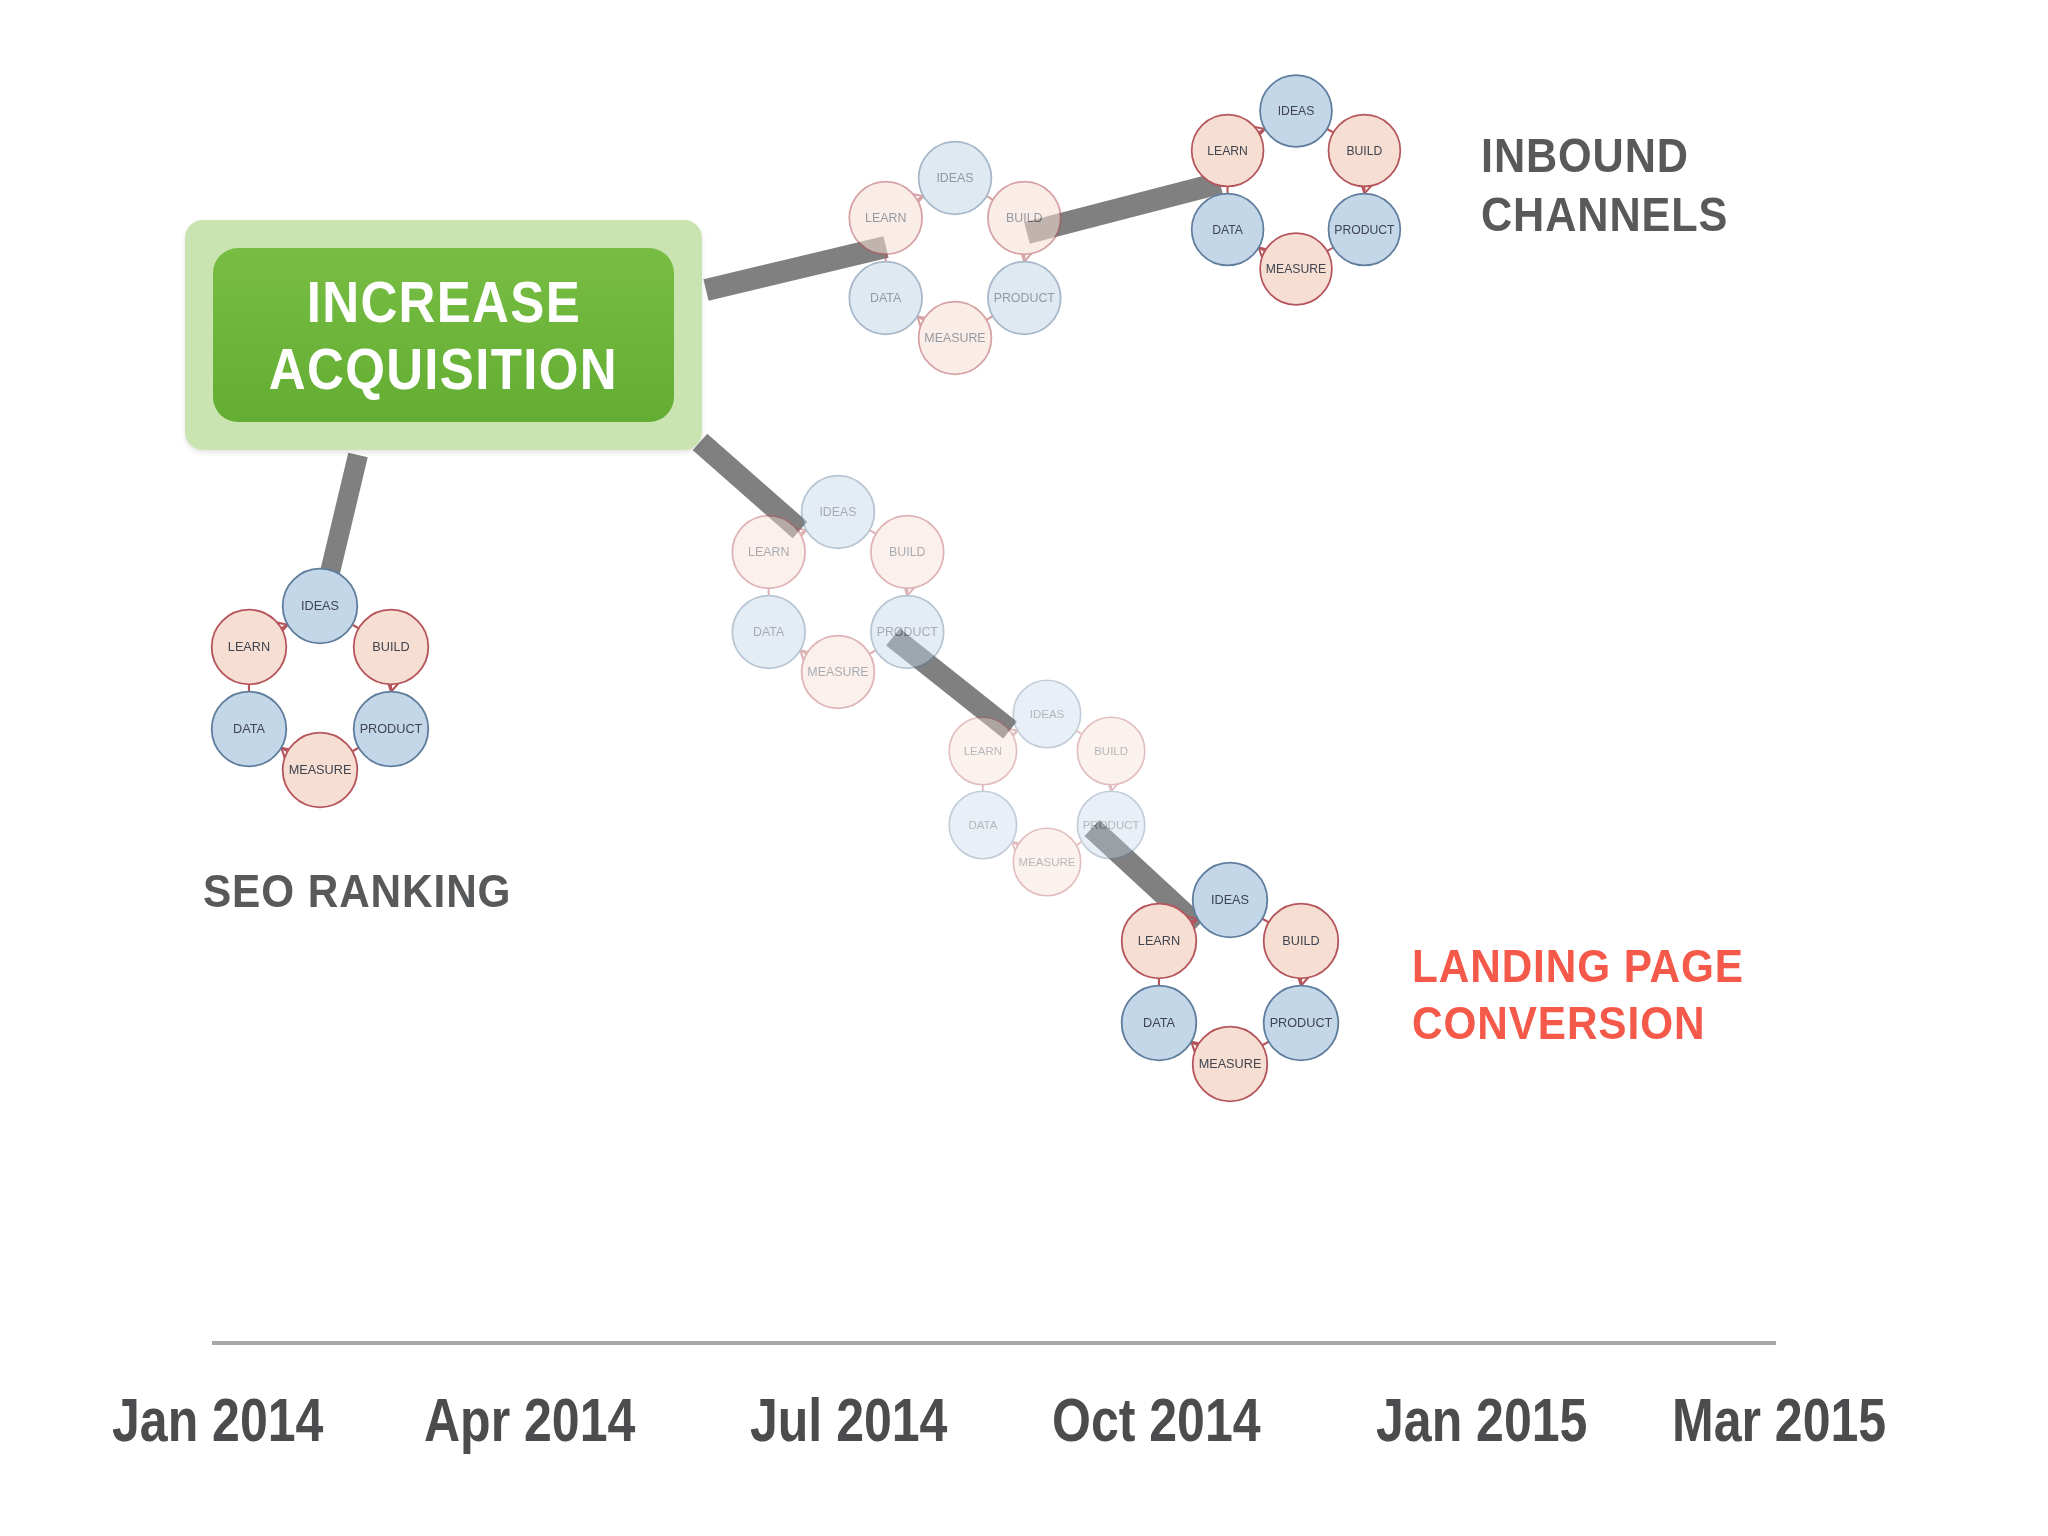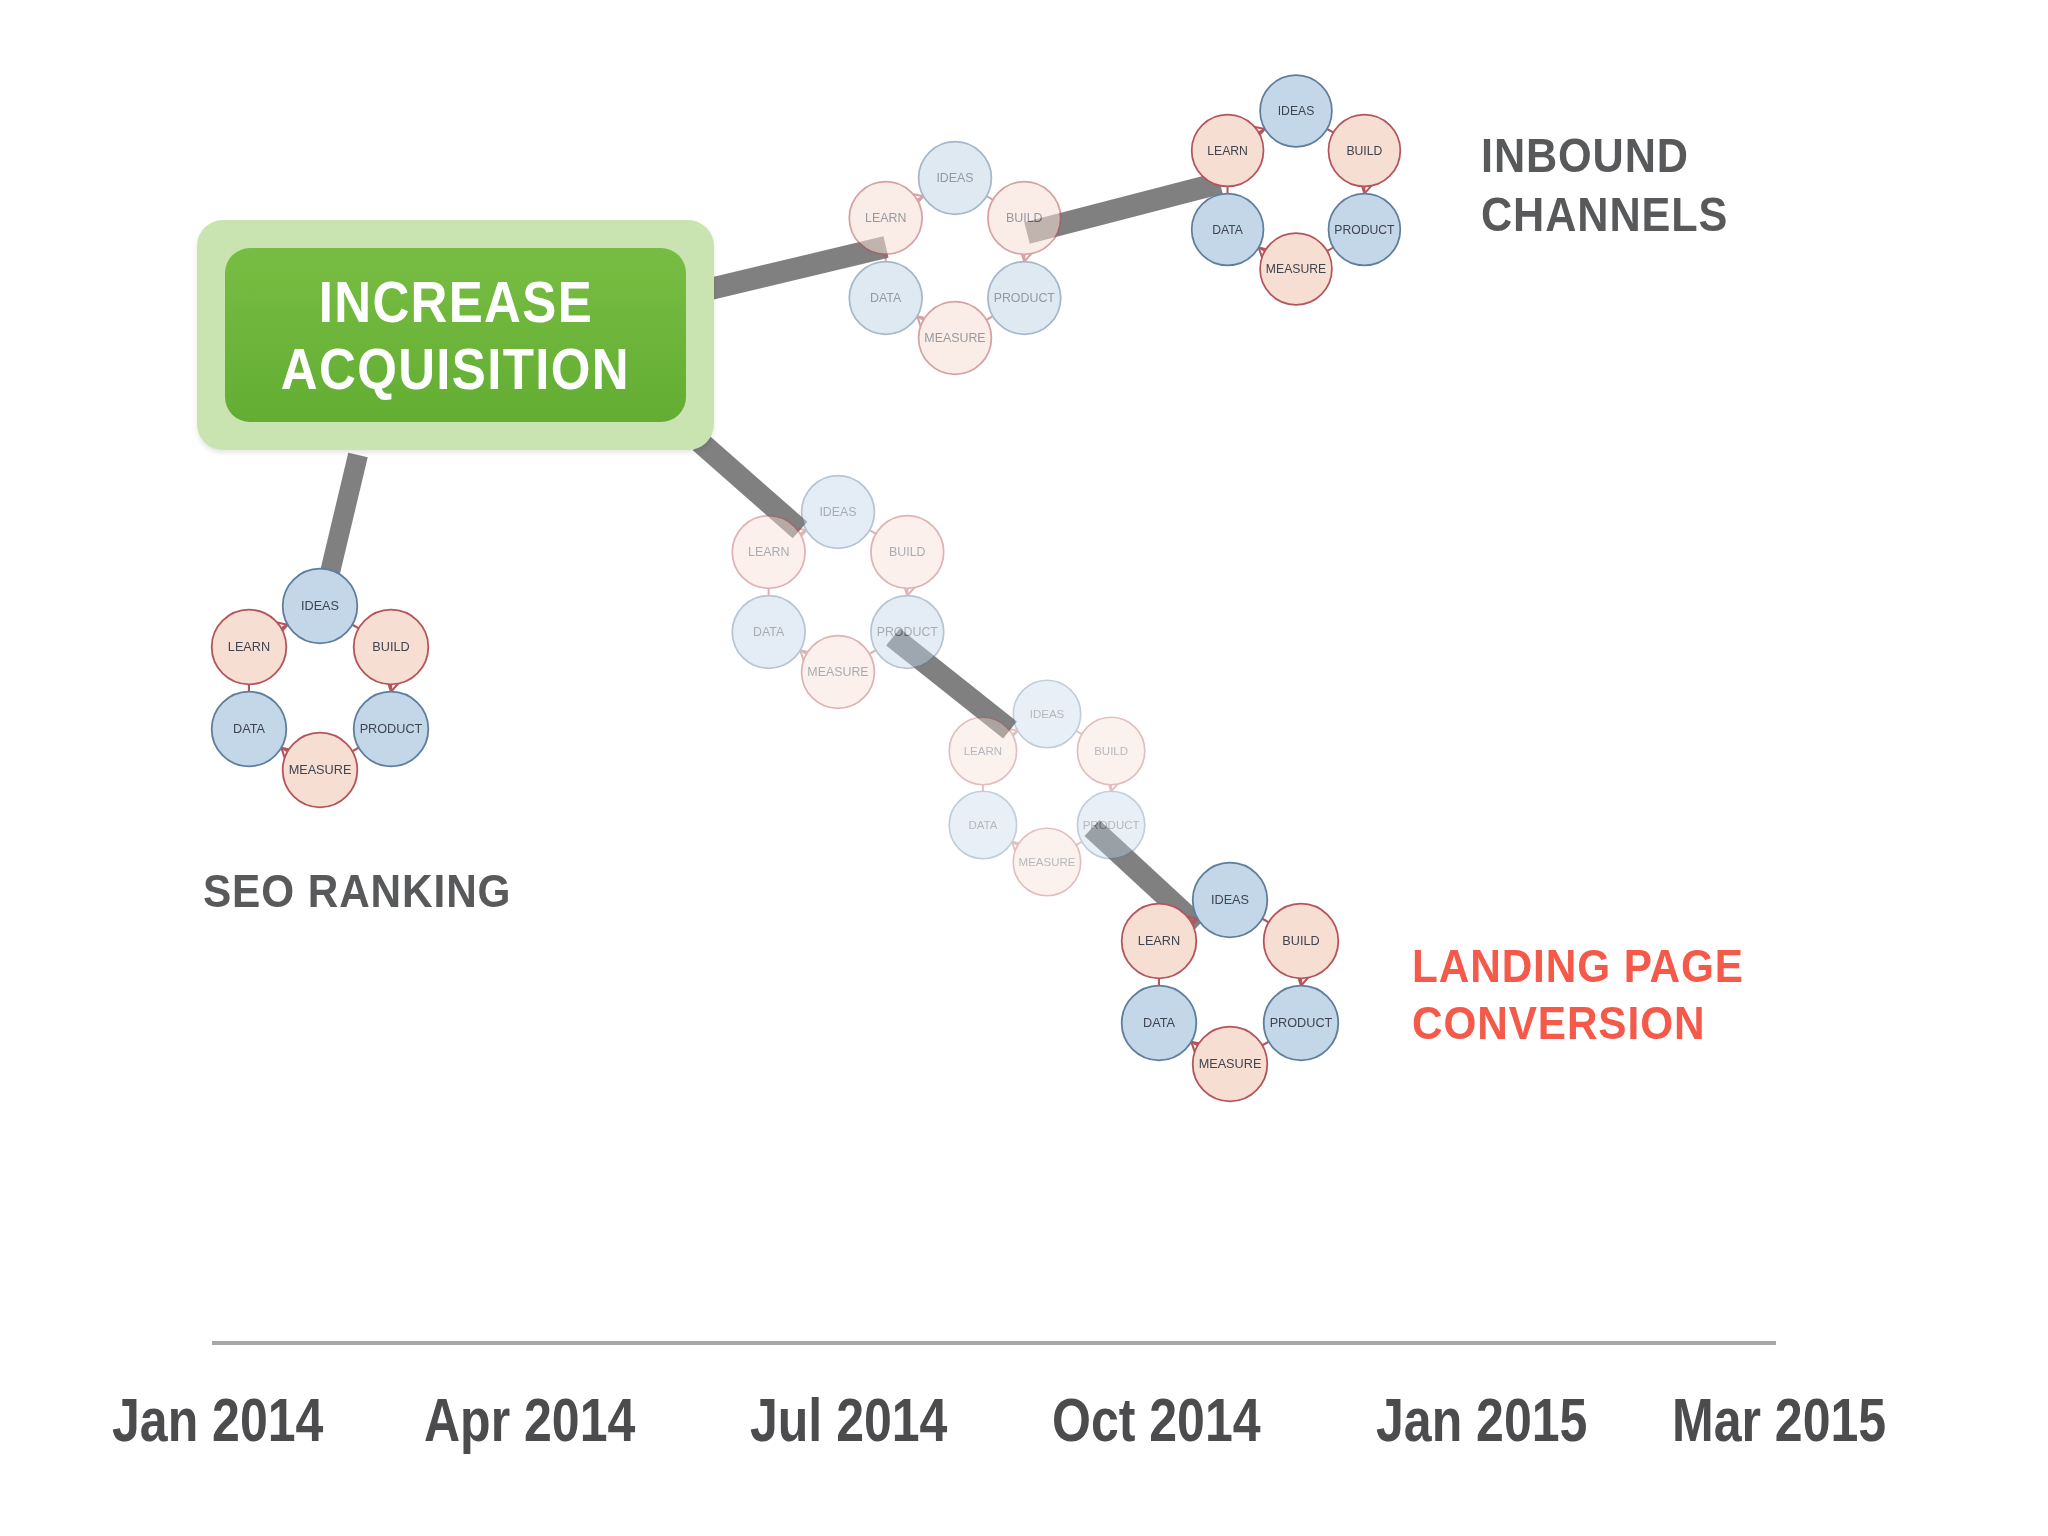--- a/index.html
+++ b/index.html
@@ -13,26 +13,25 @@
   }
   #canvas{position:absolute;left:0;top:0;width:2048px;height:1536px;}
 
   .svg-layer{position:absolute;left:0;top:0;width:2048px;height:1536px;}
 
   
   .goal-box{
     position:absolute;
     left:185px;top:220px;
     width:517px;height:230px;
-    border-radius:26px;
+    border-radius:18px;
     background:#c9e4b0;
     box-sizing:border-box;
     padding:28px;
     box-shadow:0 3px 5px rgba(0,0,0,.10);
-    margin-left:12px;
   }
   .goal-inner{
     width:100%;height:100%;
     border-radius:25px;
     background:linear-gradient(180deg,#78bd43 0%,#6cb53a 55%,#63ad33 100%);
     display:flex;
     flex-direction:column;
     align-items:center;
     justify-content:center;
     box-sizing:border-box;

